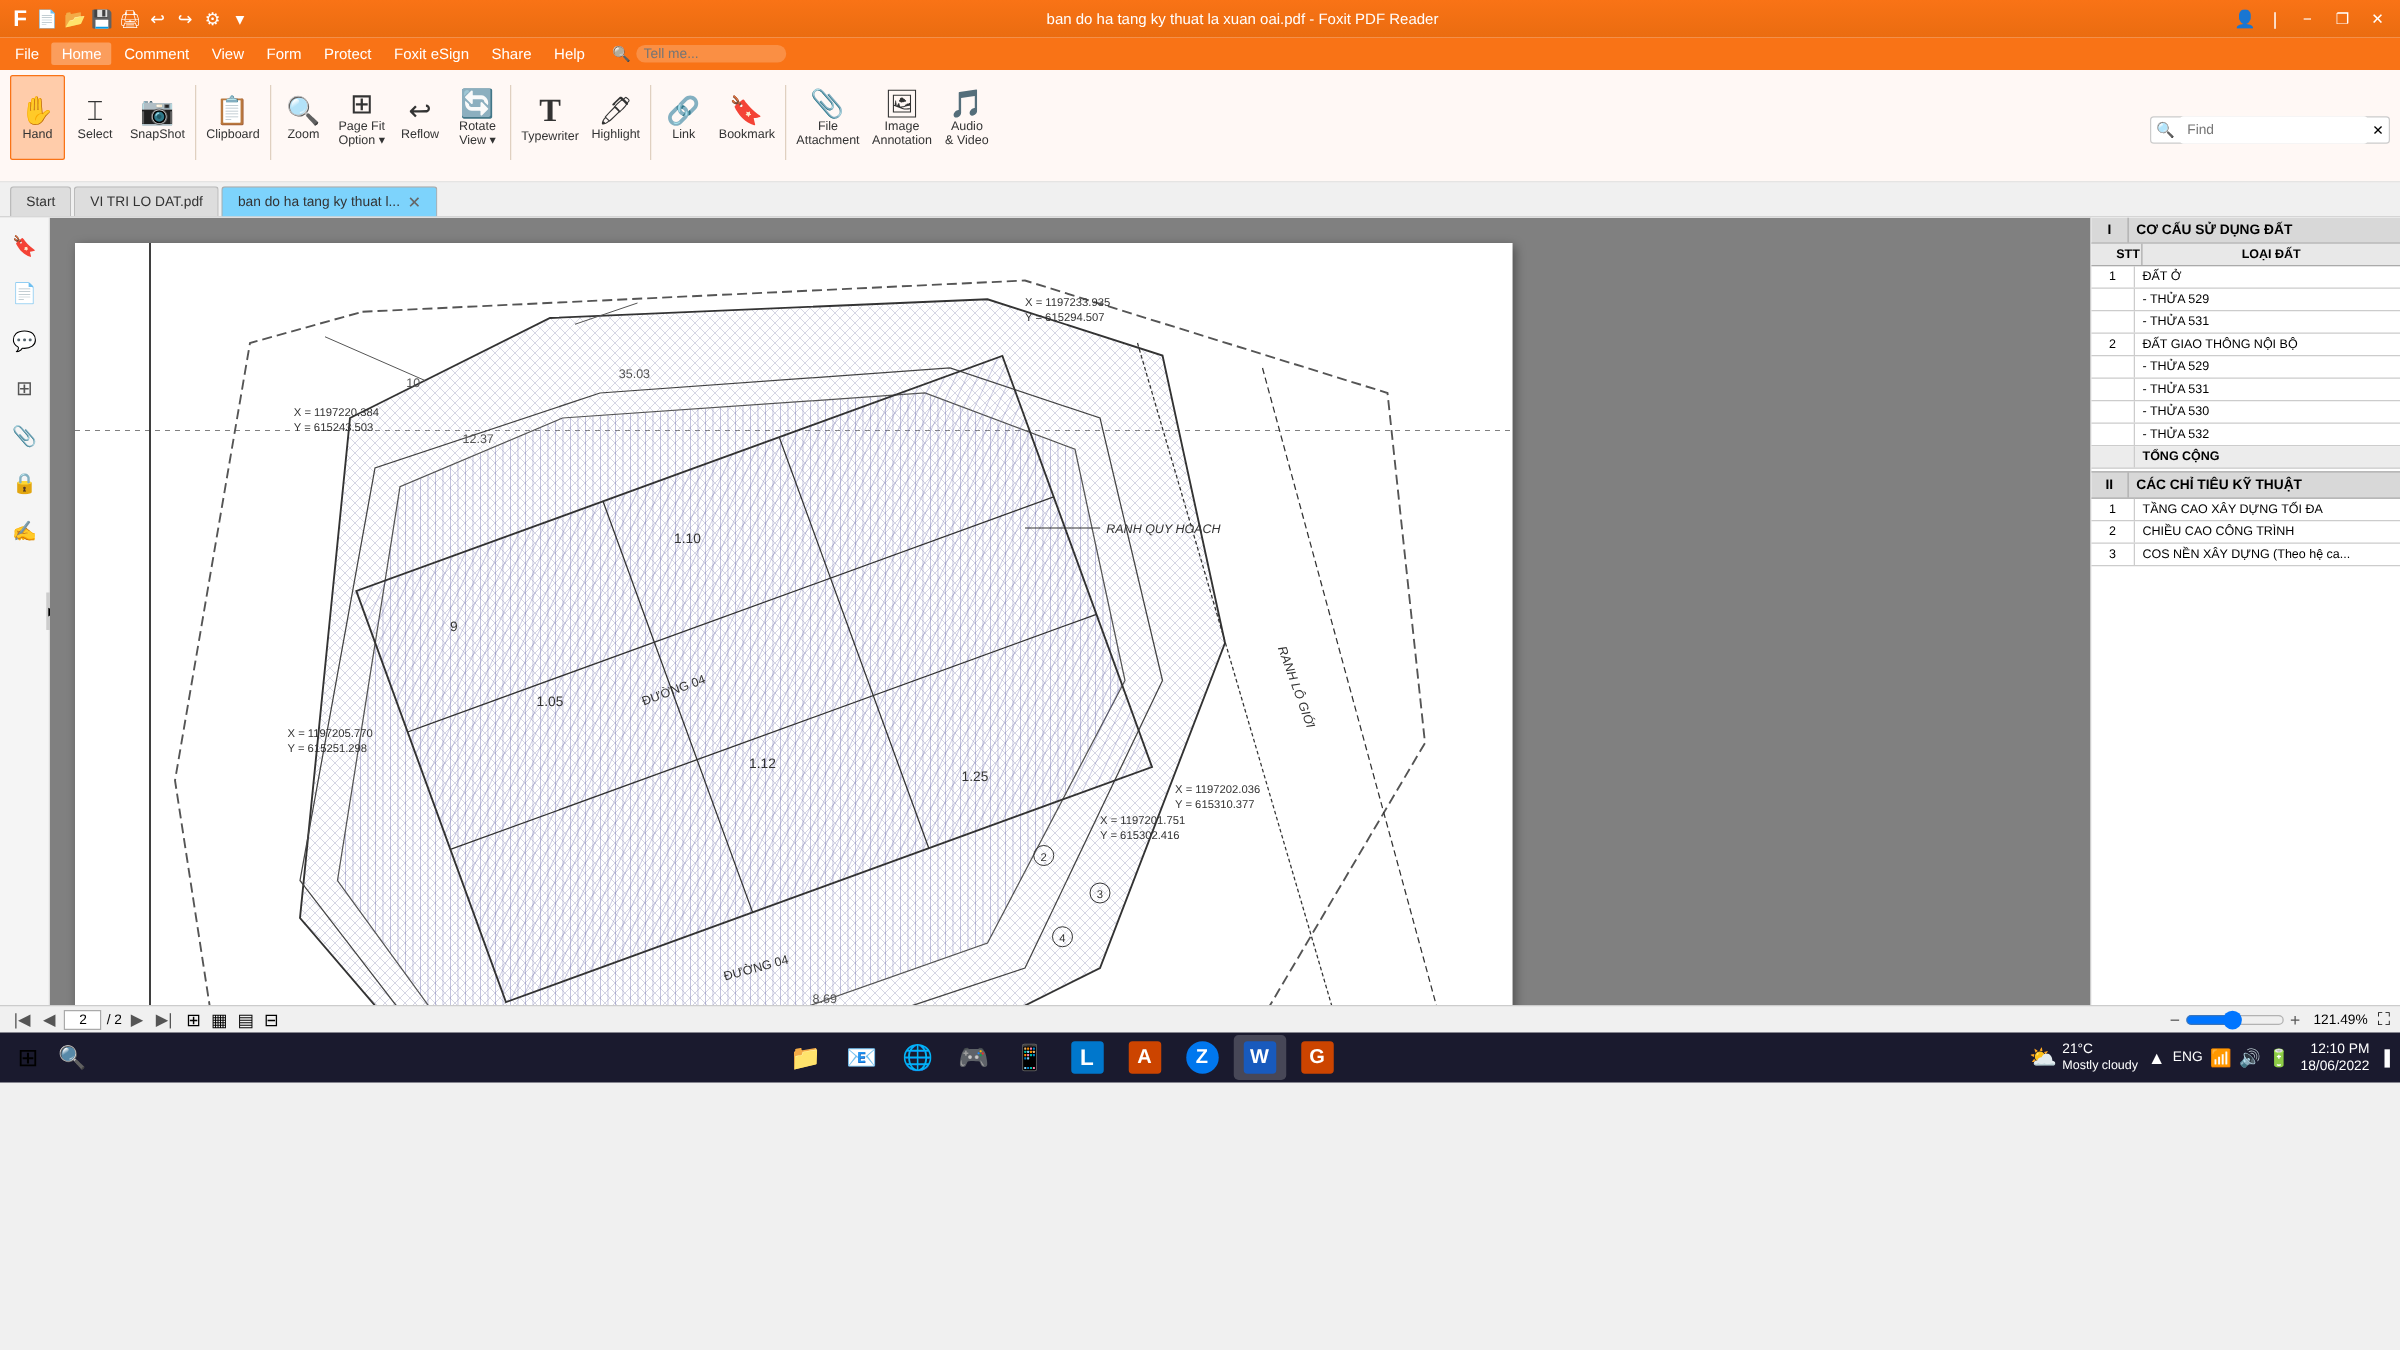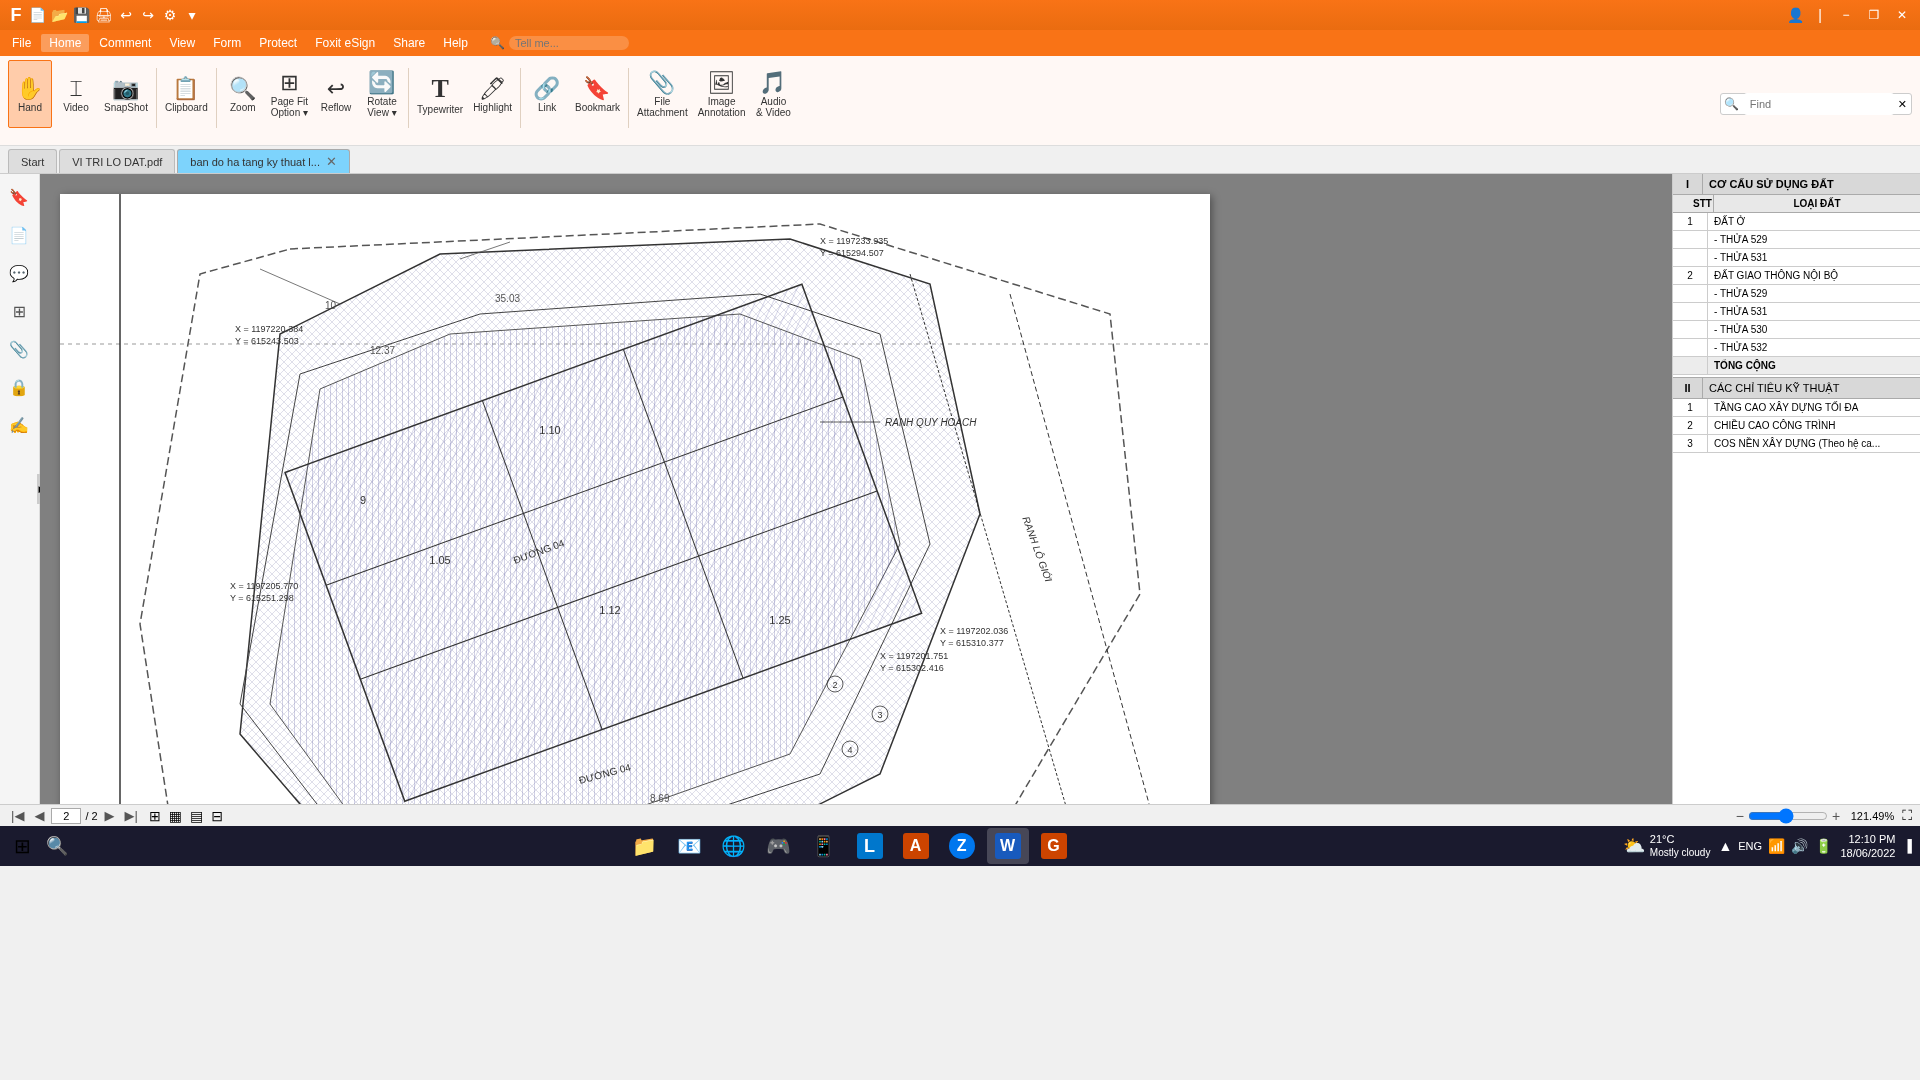--- a/index.html
+++ b/index.html
@@ -282,20 +282,21 @@
     <span class="tb-icon" style="font-size:18px; font-weight:bold; color:white;">F</span>
     <span class="tb-icon">📄</span>
     <span class="tb-icon">📂</span>
     <span class="tb-icon">💾</span>
     <span class="tb-icon">🖨</span>
     <span class="tb-icon">↩</span>
     <span class="tb-icon">↪</span>
     <span class="tb-icon">⚙</span>
     <span class="tb-icon">▾</span>
   </div>
+  <div class="title-center">ban do ha tang ky thuat la xuan oai.pdf - Foxit PDF Reader</div>
   <div class="title-right">
     <span class="tb-icon">👤</span>
     <span class="tb-icon">|</span>
     <span class="win-btn" id="win-minimize">−</span>
     <span class="win-btn" id="win-restore">❐</span>
     <span class="win-btn" id="win-close">✕</span>
   </div>
 </div>
 
 <div id="menu-bar">
@@ -316,21 +317,21 @@
 
 <div id="ribbon">
 
   <div class="ribbon-btn active">
     <span class="ribbon-btn-icon">✋</span>
     <span>Hand</span>
   </div>
 
   <div class="ribbon-btn">
     <span class="ribbon-btn-icon">⌶</span>
-    <span>Video</span>
+    <span>Select</span>
   </div>
 
   <div class="ribbon-btn">
     <span class="ribbon-btn-icon">📷</span>
     <span>SnapShot</span>
   </div>
   <div class="ribbon-separator"></div>
 
   <div class="ribbon-btn">
     <span class="ribbon-btn-icon">📋</span>
@@ -588,21 +589,21 @@
       <div style="flex:1; padding:3px 6px; font-size:10px;">- THỬA 532</div>
     </div>
 
     <div class="tr-row" style="background:#ececec;">
       <div style="width:35px; border-right:1px solid #ccc;"></div>
       <div style="flex:1; padding:3px 6px; font-size:10px; font-weight:bold;">TỔNG CỘNG</div>
     </div>
 
     <div style="display:flex; border-top:1px solid #aaa; border-bottom:1px solid #aaa; background:#d8d8d8; align-items:center; margin-top:2px;">
       <div style="width:30px; text-align:center; padding:4px; border-right:1px solid #aaa; font-size:11px; font-weight:bold;">II</div>
-      <div style="flex:1; padding:4px 6px; font-size:11px; font-weight:normal;">CÁC CHỈ TIÊU KỸ THUẬT</div>
+      <div style="flex:1; padding:4px 6px; font-size:11px; font-weight:bold;">CÁC CHỈ TIÊU KỸ THUẬT</div>
     </div>
 
     <div class="tr-row">
       <div style="width:35px; padding:3px 4px; font-size:10px; border-right:1px solid #ccc; text-align:center;">1</div>
       <div style="flex:1; padding:3px 6px; font-size:10px;">TẦNG CAO XÂY DỰNG TỐI ĐA</div>
     </div>
     <div class="tr-row">
       <div style="width:35px; padding:3px 4px; font-size:10px; border-right:1px solid #ccc; text-align:center;">2</div>
       <div style="flex:1; padding:3px 6px; font-size:10px;">CHIỀU CAO CÔNG TRÌNH</div>
     </div>

